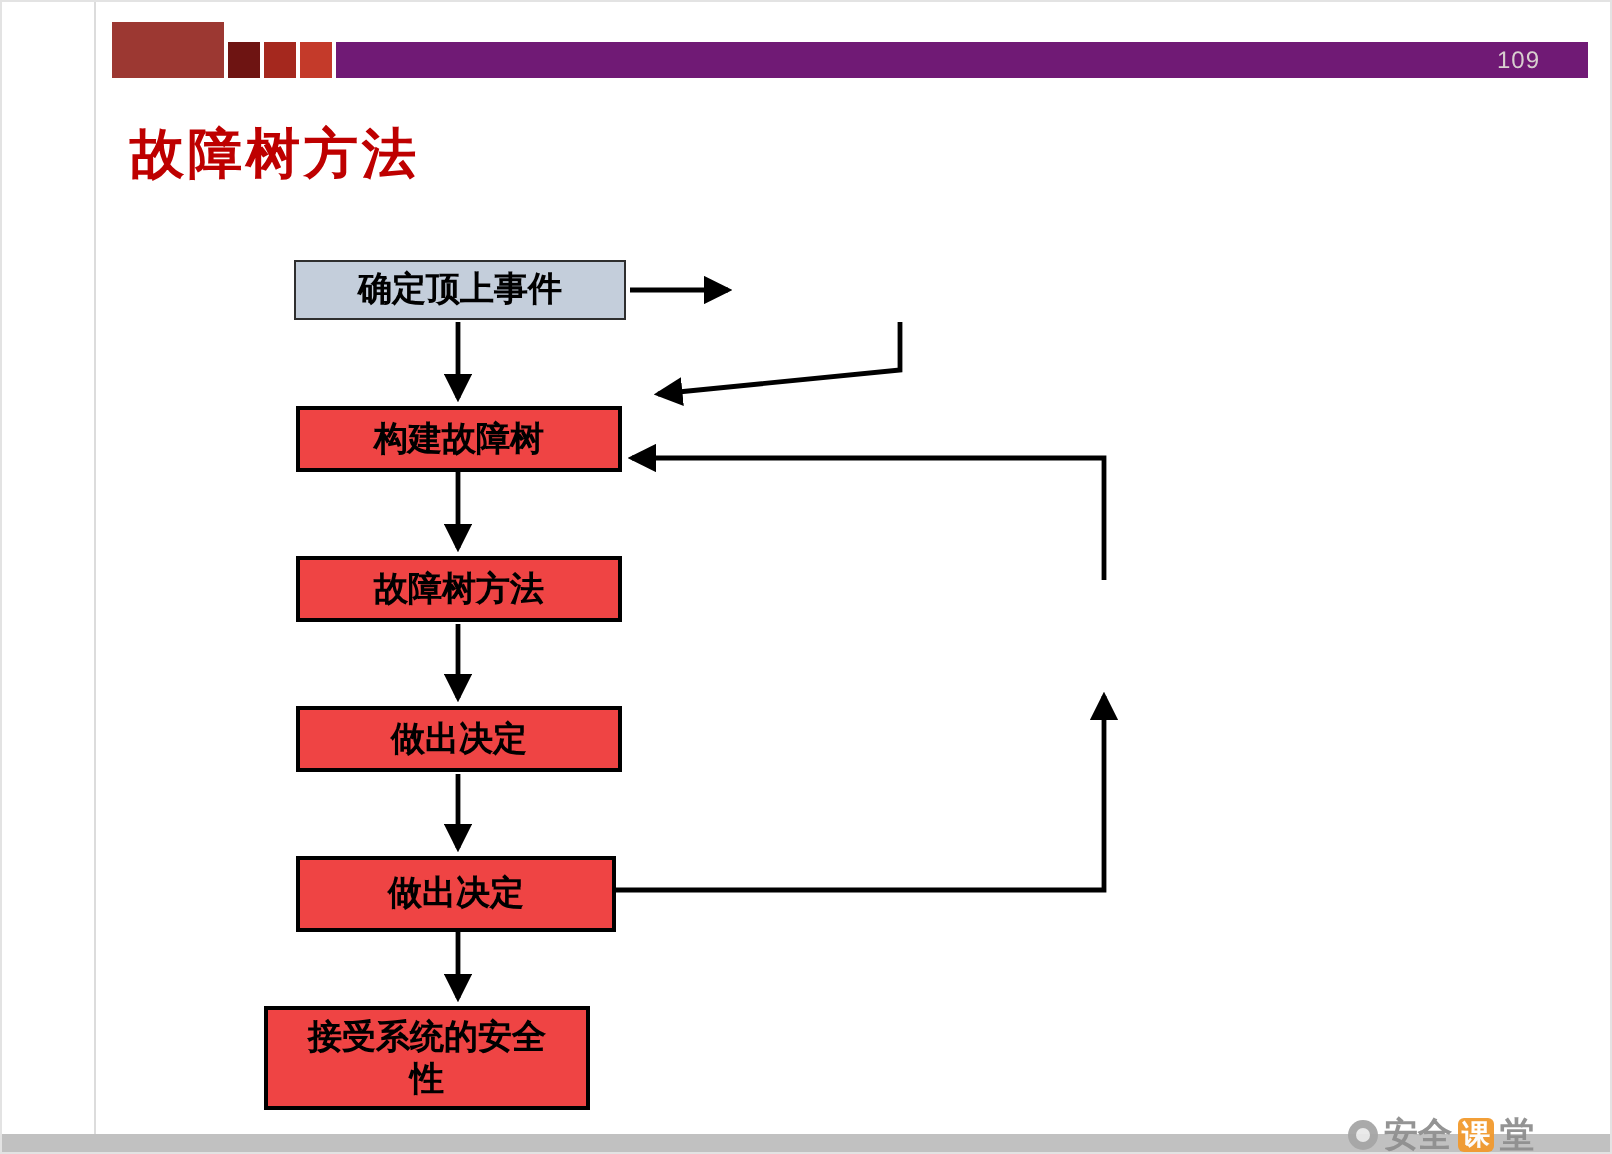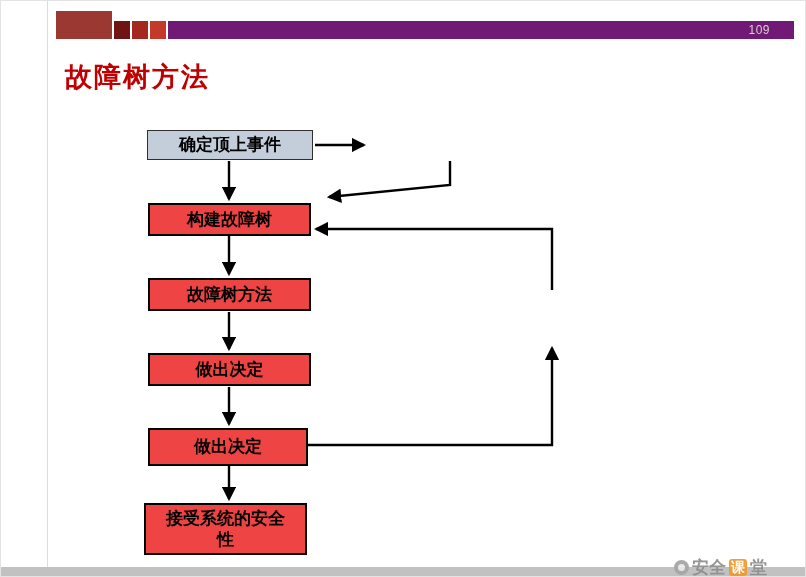--- a/index.html
+++ b/index.html
@@ -100,21 +100,21 @@
   </div>
 
   <div class="node node-yellow" style="left:147px;top:352px;width:163px;height:33px;">
     <span>做出决定</span>
   </div>
 
   <div class="node node-yellow" style="left:147px;top:427px;width:160px;height:38px;">
     <span>做出决定</span>
   </div>
 
-  <div class="node node-yellow" style="left:143px;top:502px;width:163px;height:52px;">
+  <div class="node node-yellow" style="left:131px;top:502px;width:163px;height:52px;">
     <span>接受系统的安全
 性</span>
   </div>
 
 
   <div class="footer-bar"></div>
   <div class="watermark">
     <span class="wm-icon"></span>
     <span>安全</span>
     <span class="wm-orange">课</span>

